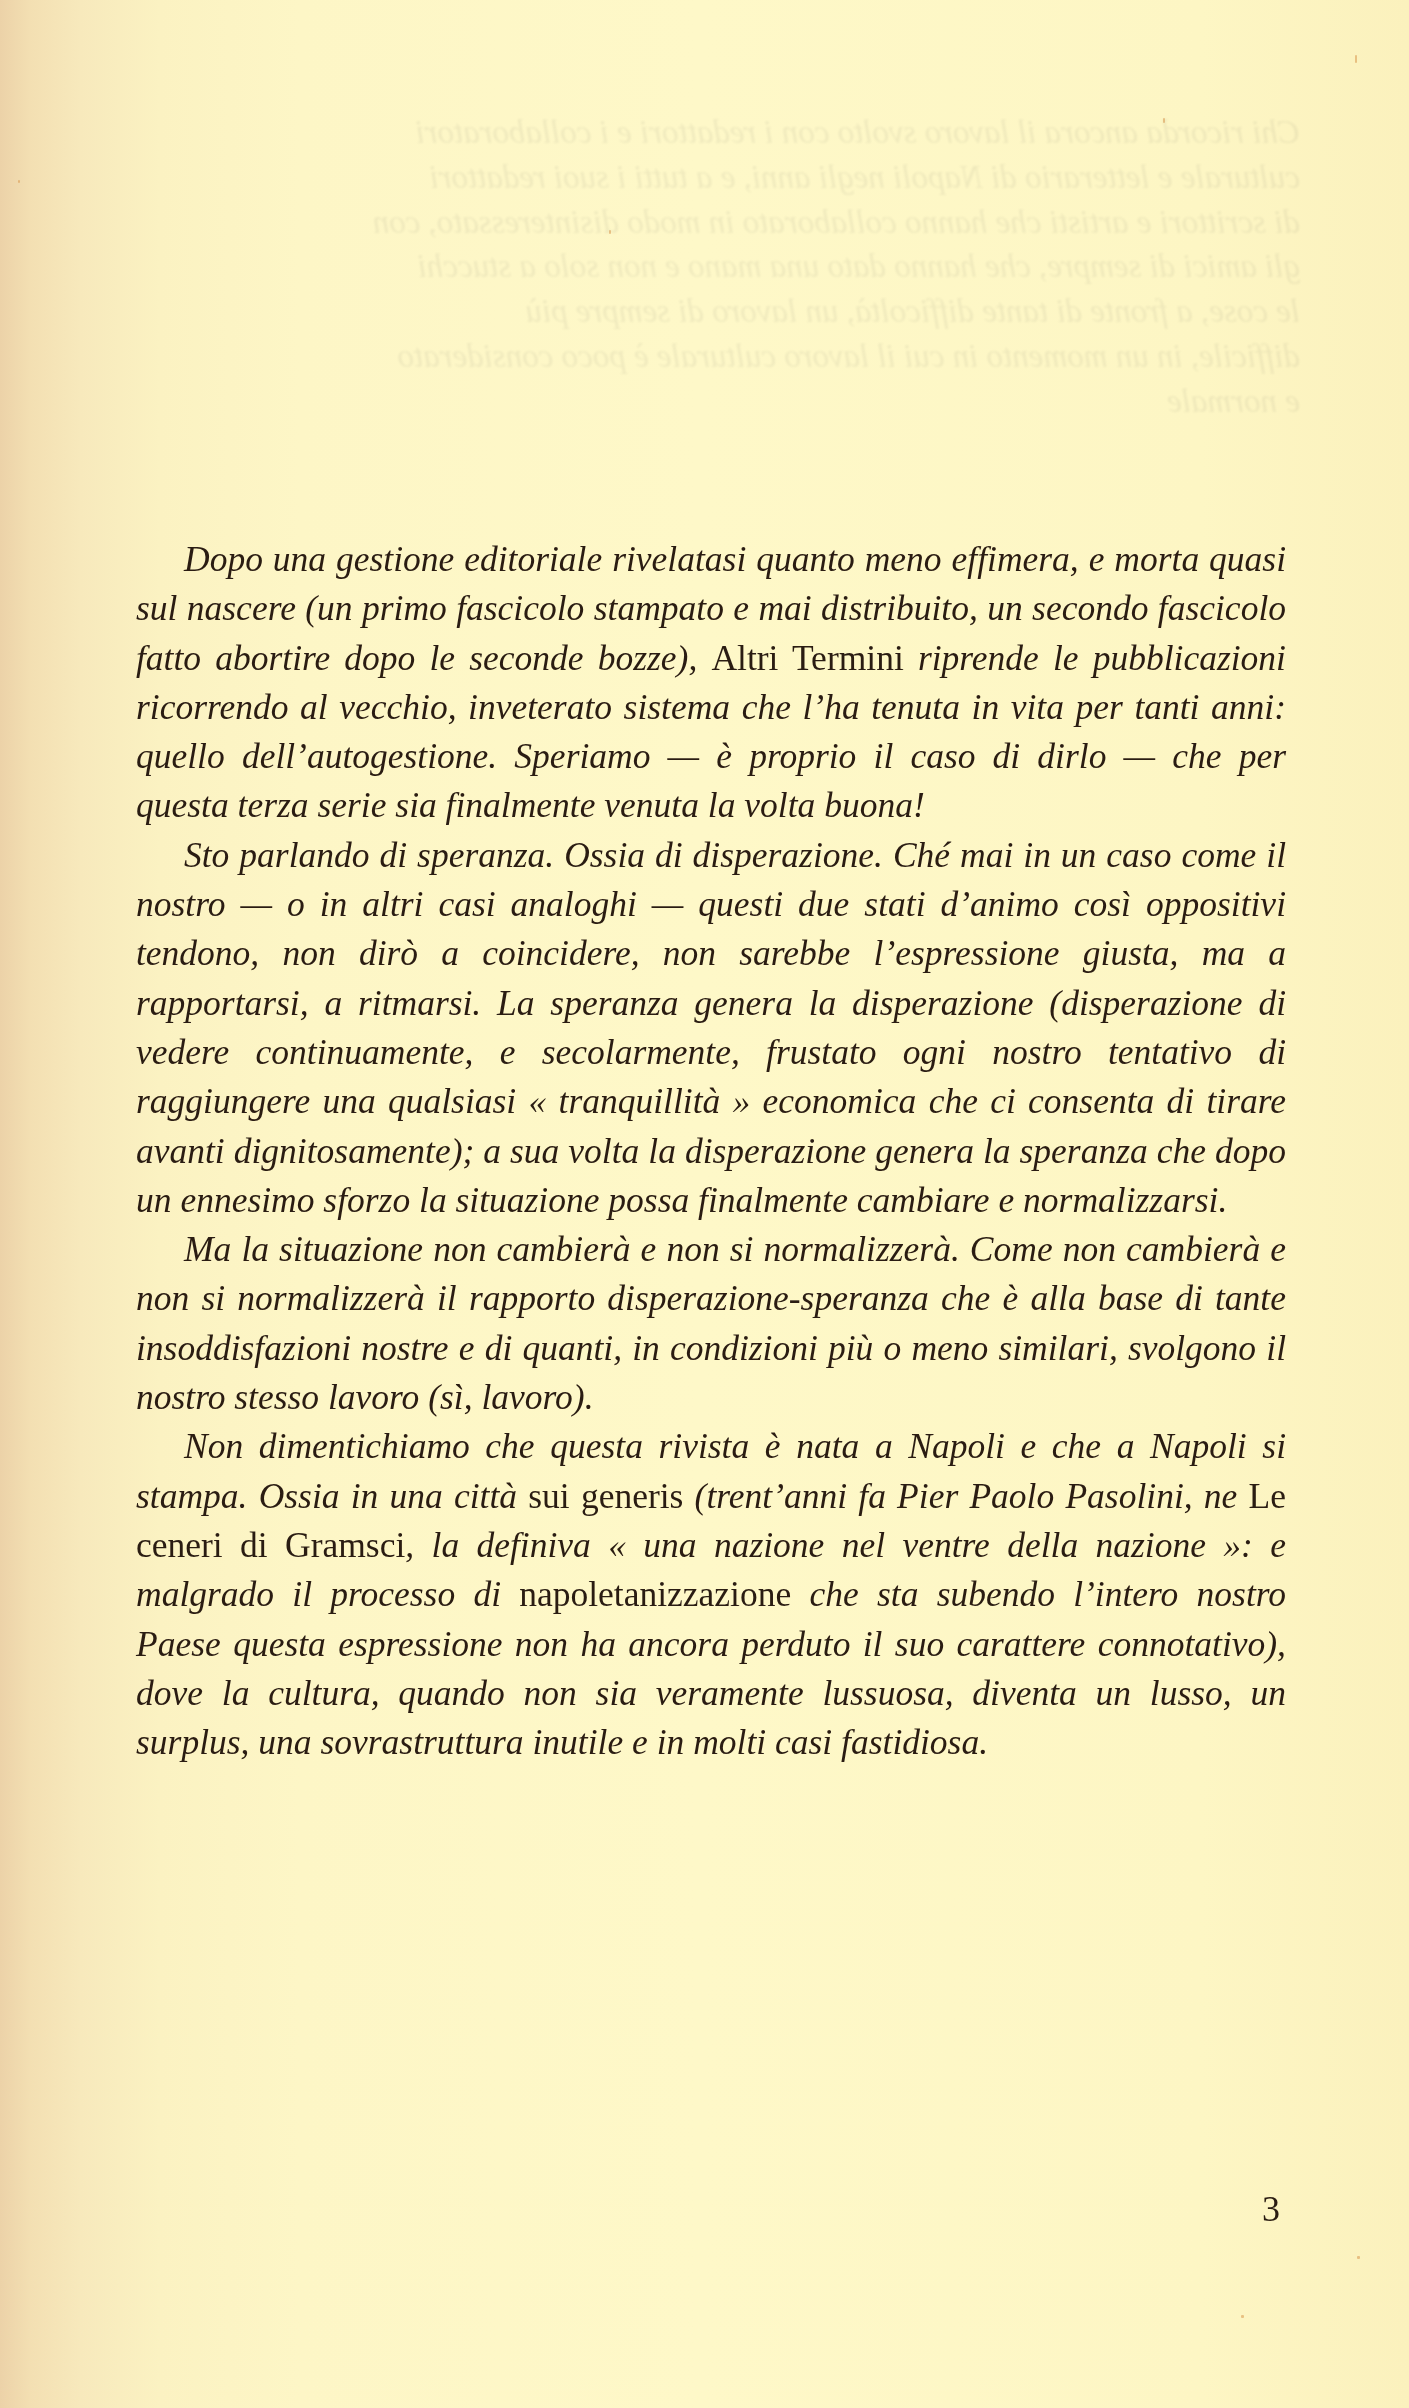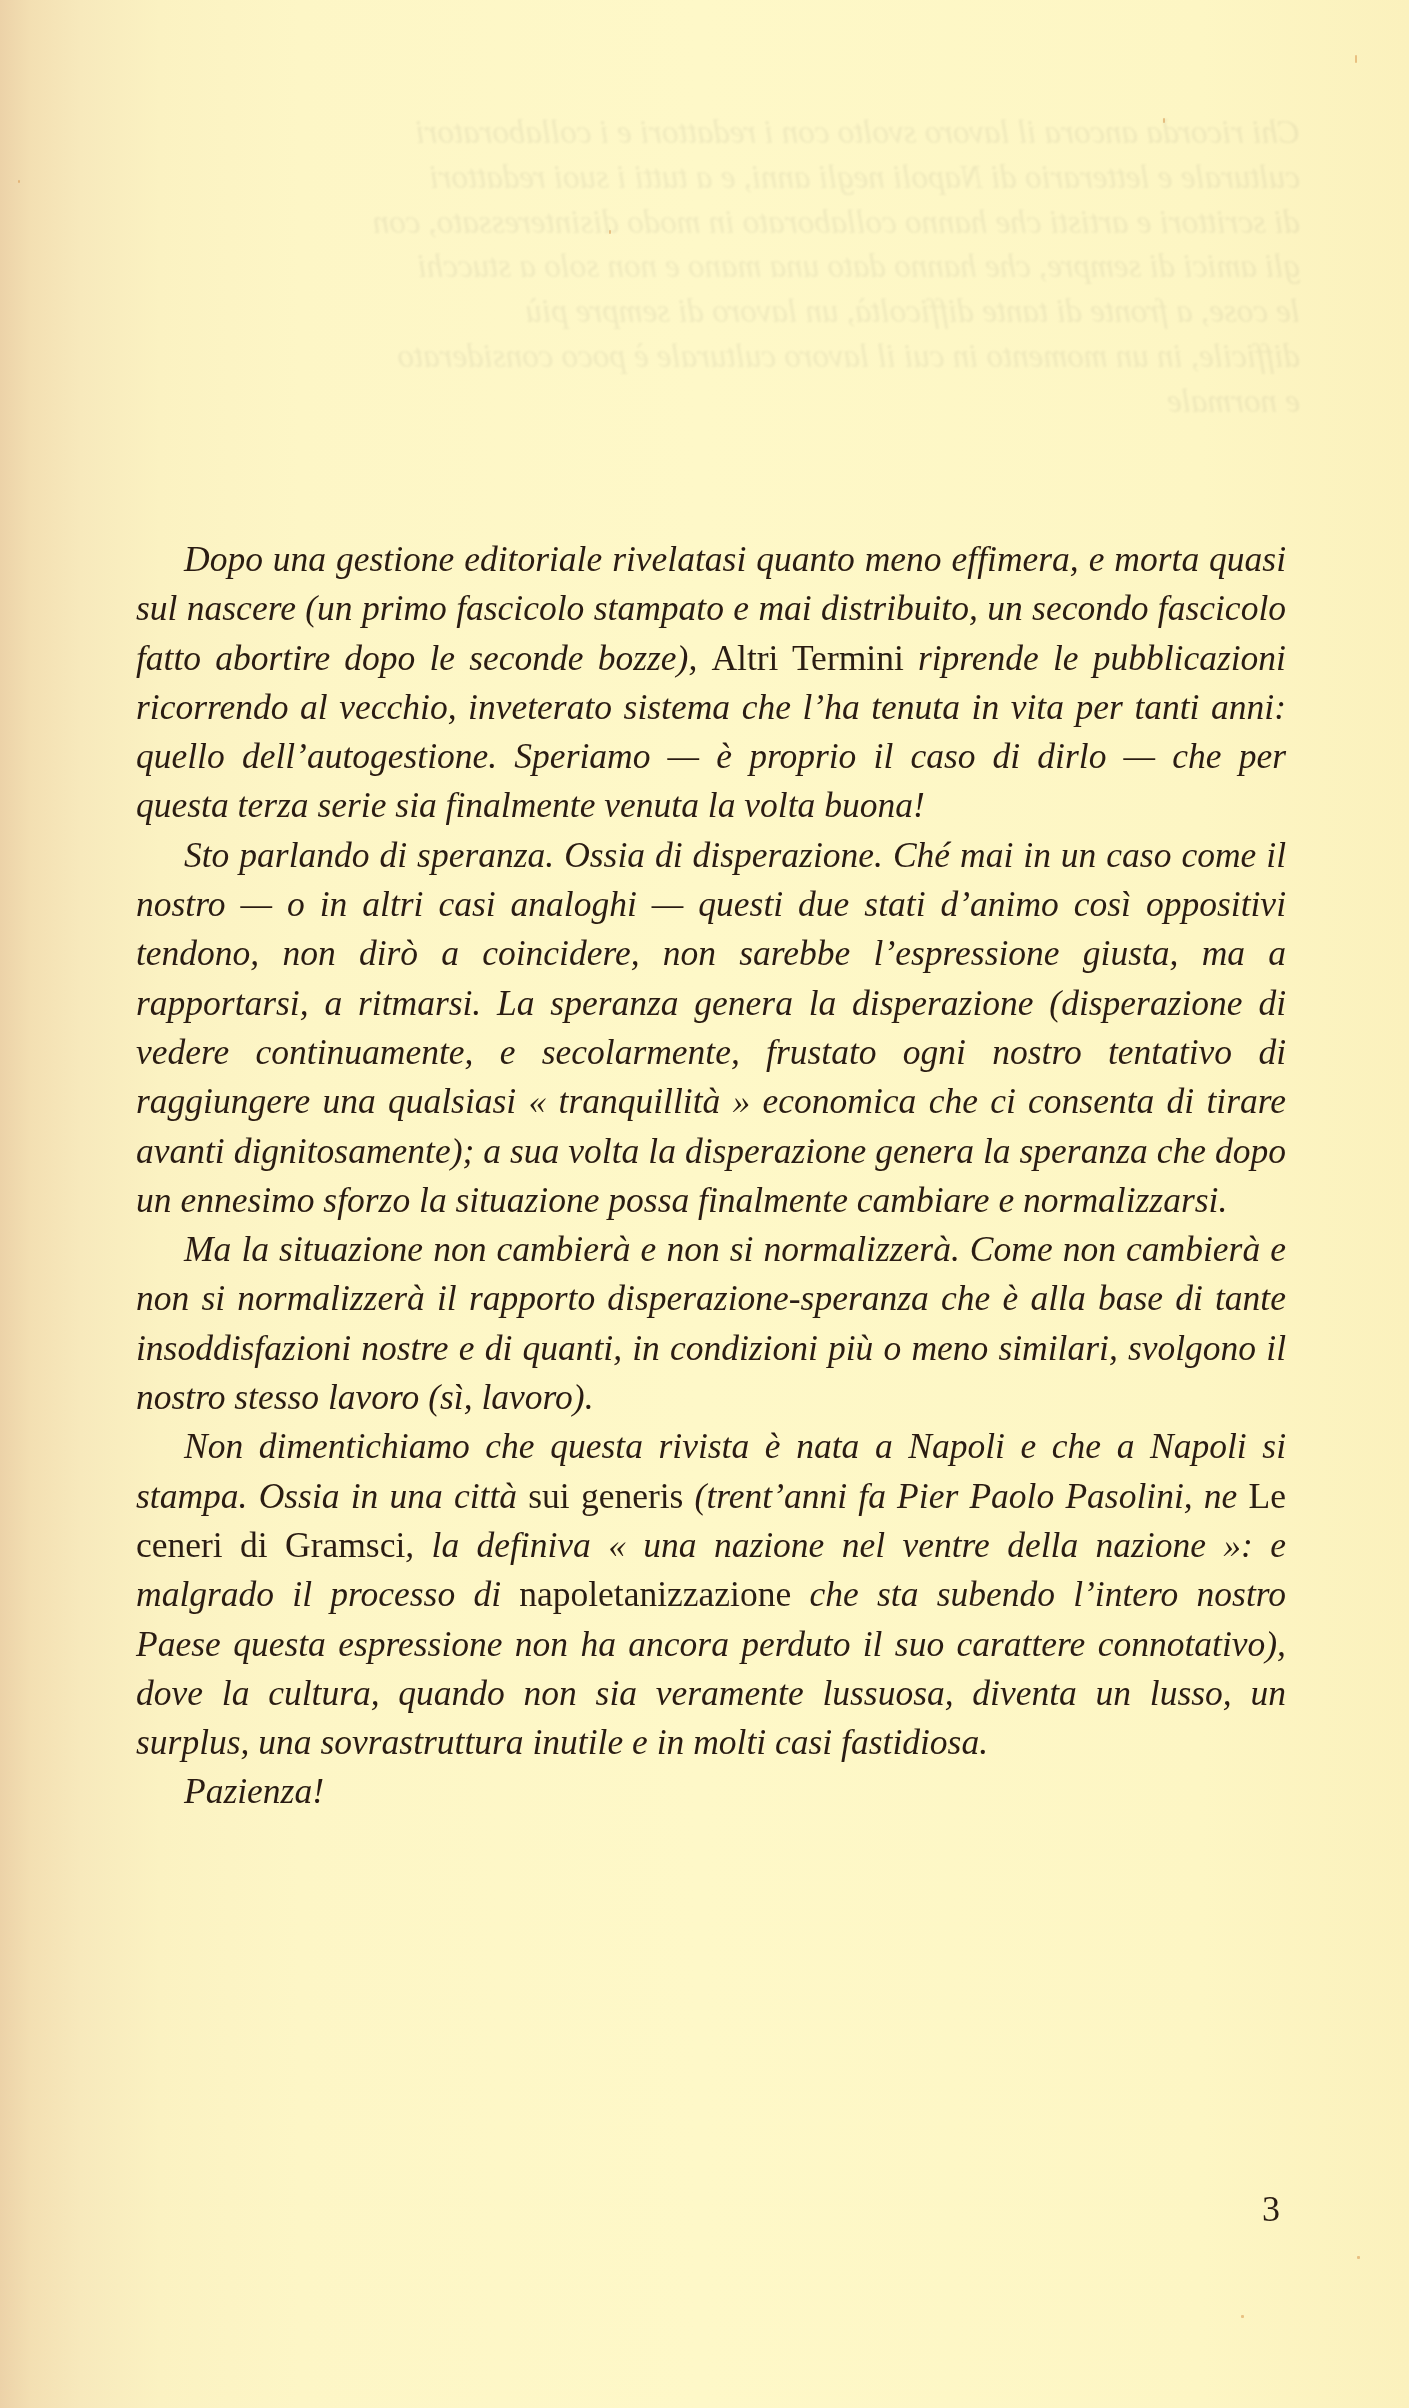--- a/index.html
+++ b/index.html
@@ -100,23 +100,20 @@
     </p>
     <p>
       <span class="it">Sto parlando di speranza. Ossia di disperazione. Ché mai in un caso come il nostro — o in altri casi analoghi — questi due stati d’animo così oppositivi tendono, non dirò a coincidere, non sarebbe l’espressione giusta, ma a rapportarsi, a ritmarsi. La speranza genera la disperazione (disperazione di vedere continuamente, e secolarmente, frustato ogni nostro tentativo di raggiungere una qualsiasi « tranquillità » economica che ci consenta di tirare avanti dignitosamente); a sua volta la disperazione genera la speranza che dopo un ennesimo sforzo la situazione possa finalmente cambiare e normalizzarsi.</span>
     </p>
     <p>
       <span class="it">Ma la situazione non cambierà e non si normalizzerà. Come non cambierà e non si normalizzerà il rapporto disperazione-speranza che è alla base di tante insoddisfazioni nostre e di quanti, in condizioni più o meno similari, svolgono il nostro stesso lavoro (sì, lavoro).</span>
     </p>
     <p>
       <span class="it">Non dimentichiamo che questa rivista è nata a Napoli e che a Napoli si stampa. Ossia in una città </span><span class="rm">sui generis</span><span class="it"> (trent’anni fa Pier Paolo Pasolini, ne </span><span class="rm">Le ceneri di Gramsci</span><span class="it">, la definiva « una nazione nel ventre della nazione »: e malgrado il processo di </span><span class="rm">napoletanizzazione</span><span class="it"> che sta subendo l’intero nostro Paese questa espressione non ha ancora perduto il suo carattere connotativo), dove la cultura, quando non sia veramente lussuosa, diventa un lusso, un surplus, una sovrastruttura inutile e in molti casi fastidiosa.</span>
     </p>
-    <p>
-      <span class="it">Pazienza!</span>
-    </p>
   </div>
 
   <div class="page-number">3</div>
 
   <div class="speck" style="left:1163px;top:118px;width:2px;height:5px;"></div>
   <div class="speck" style="left:609px;top:230px;width:2px;height:4px;"></div>
   <div class="speck" style="left:1355px;top:55px;width:2px;height:8px;"></div>
   <div class="speck" style="left:1357px;top:2256px;width:3px;height:3px;"></div>
   <div class="speck" style="left:1241px;top:2315px;width:3px;height:3px;"></div>
   <div class="speck" style="left:18px;top:180px;width:2px;height:3px;"></div>

